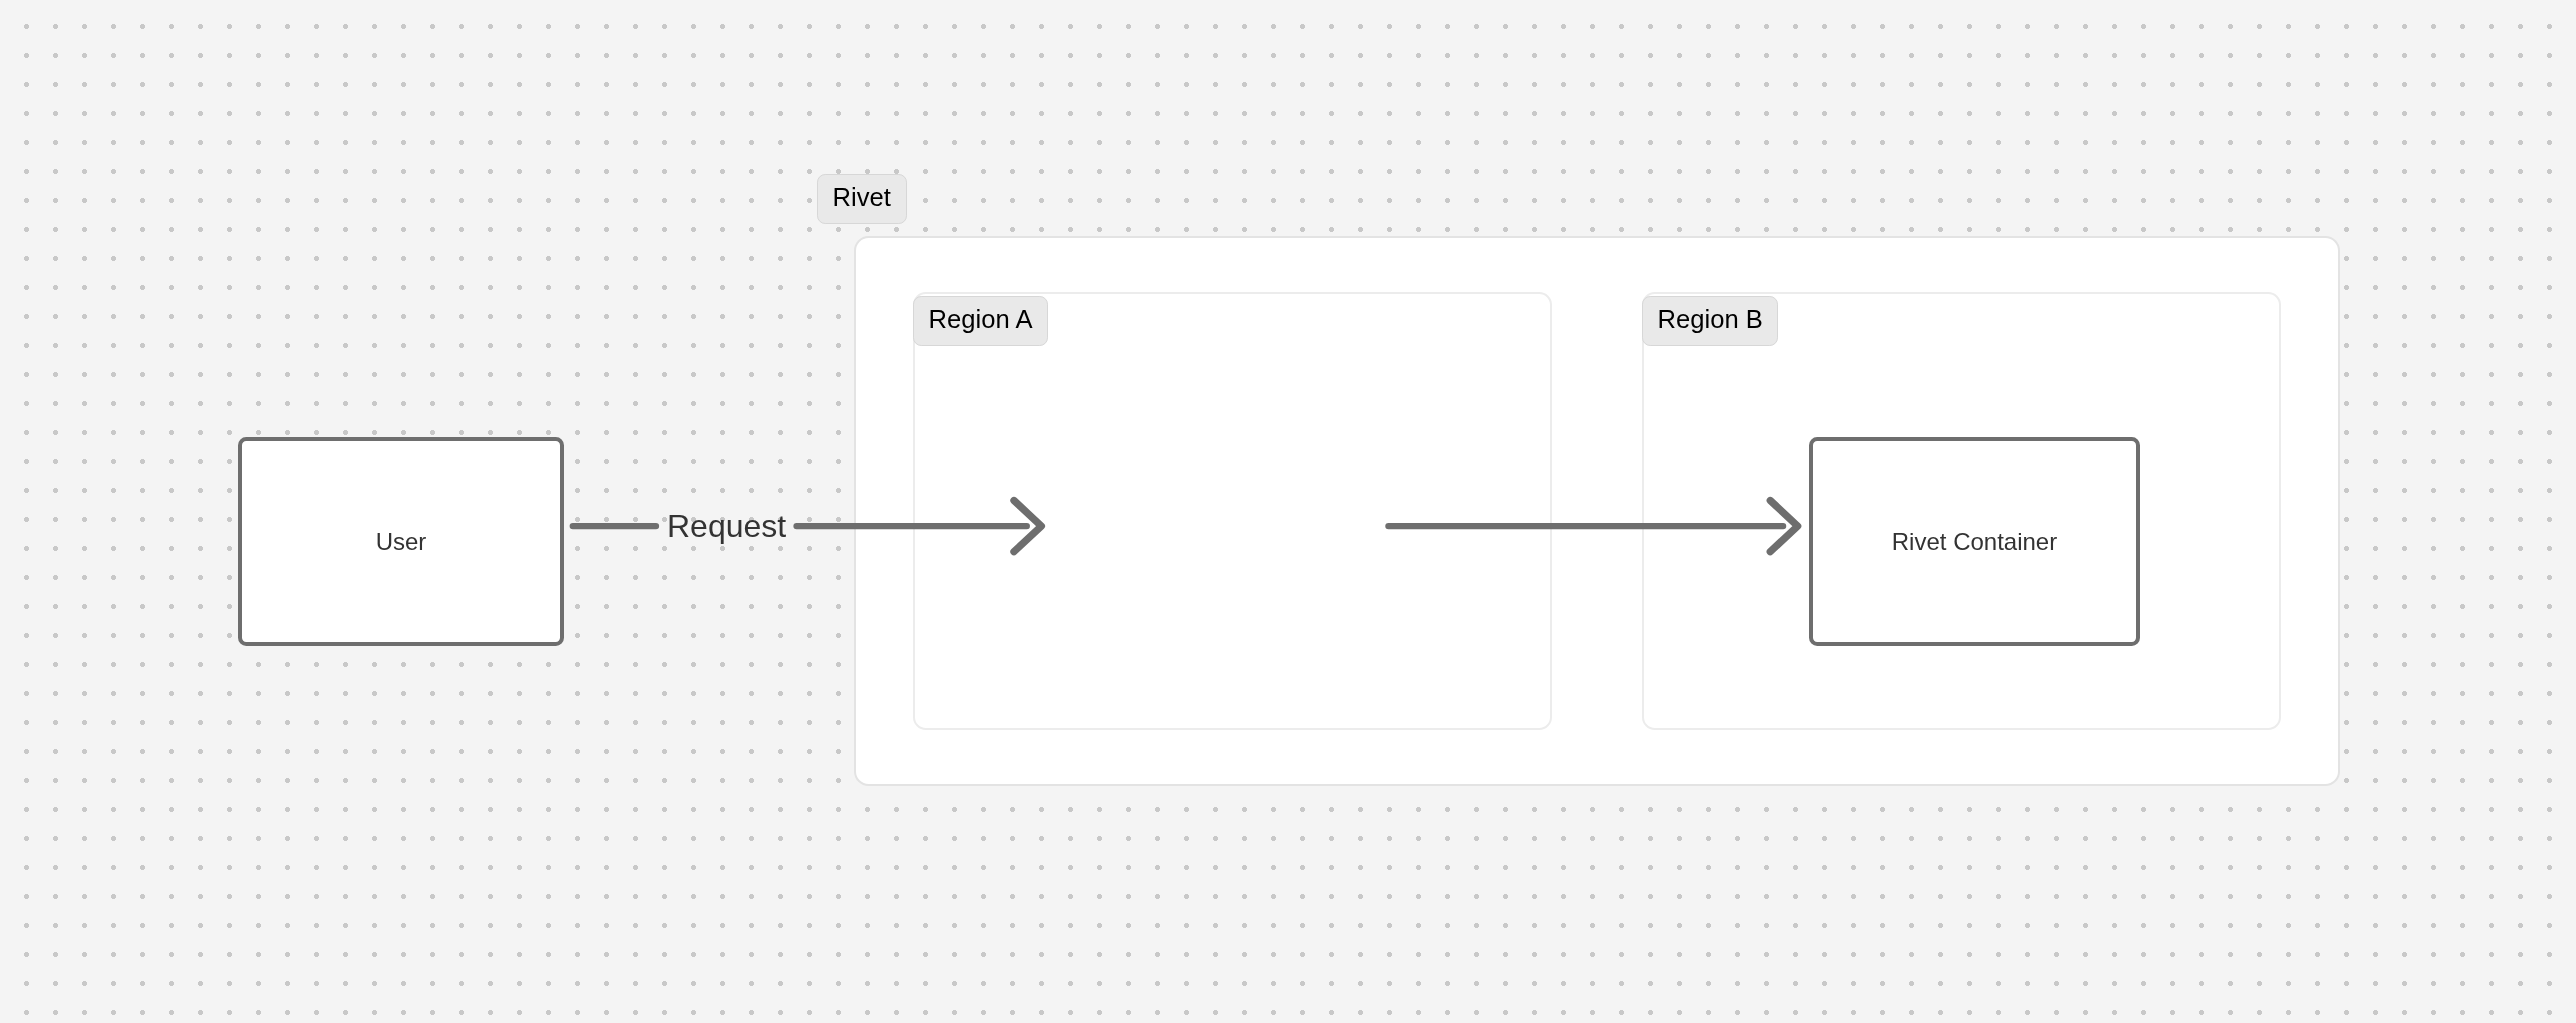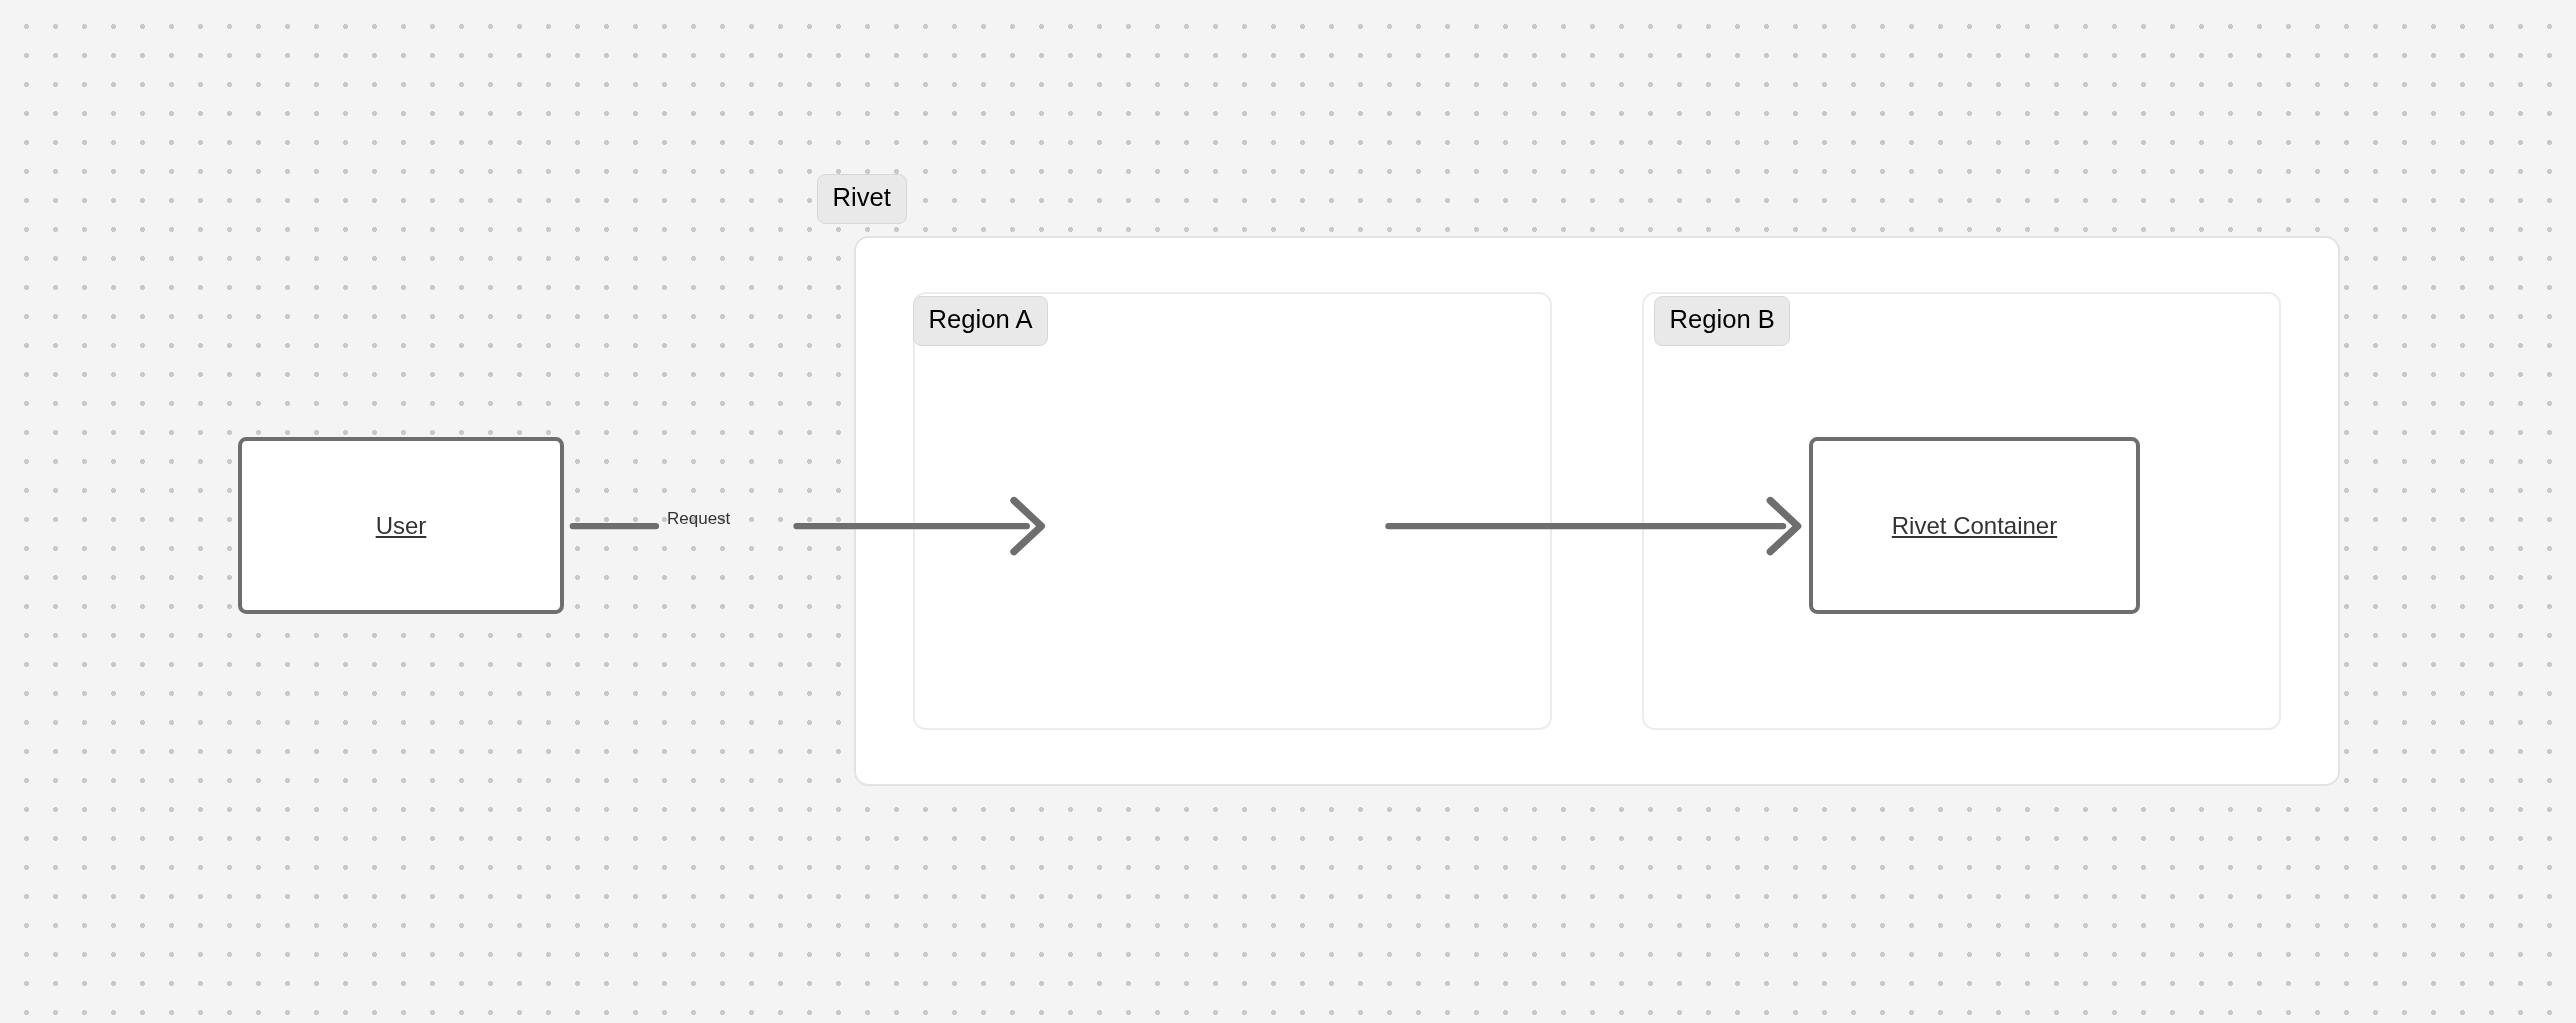--- a/index.html
+++ b/index.html
@@ -57,39 +57,38 @@
     border-radius: 8.2px;
     color: #000000;
     font-size: 25.6px;
     line-height: 1;
     padding: 10px 14.6px 12px 14.6px;
     box-sizing: border-box;
     white-space: nowrap;
   }
   .pill-rivet    { left: 817px;  top: 174px; }
   .pill-region-a { left: 913px;  top: 296px; }
-  .pill-region-b { left: 1642px; top: 296px; margin-left: 12px; }
+  .pill-region-b { left: 1642px; top: 296px; }
 
   
   .node {
     position: absolute;
     top: 437px;
-    height: 177px;
+    height: 209px;
     background: #ffffff;
     border: 4.6px solid #6e6e6e;
     border-radius: 8.2px;
     box-sizing: border-box;
     display: flex;
     align-items: center;
     justify-content: center;
     color: #333333;
     font-size: 24px;
     white-space: nowrap;
     z-index: 5;
-    text-decoration: underline;
   }
   .node-user      { left: 238px;  width: 326px; }
   .node-guard     { left: 1052px; width: 327px; }
   .node-container { left: 1809px; width: 331px; }
 
   
   .edge-layer {
     position: absolute;
     left: 0;
     top: 0;
@@ -98,21 +97,21 @@
     pointer-events: none;
     z-index: 4;
   }
 
   
   .edge-label {
     position: absolute;
     left: 667px;
     top: 510px;
     color: #333333;
-    font-size: 17px;
+    font-size: 32px;
     line-height: 1;
     white-space: nowrap;
     z-index: 6;
   }
 </style>
 </head>
 <body>
 
 <div id="canvas">
 

